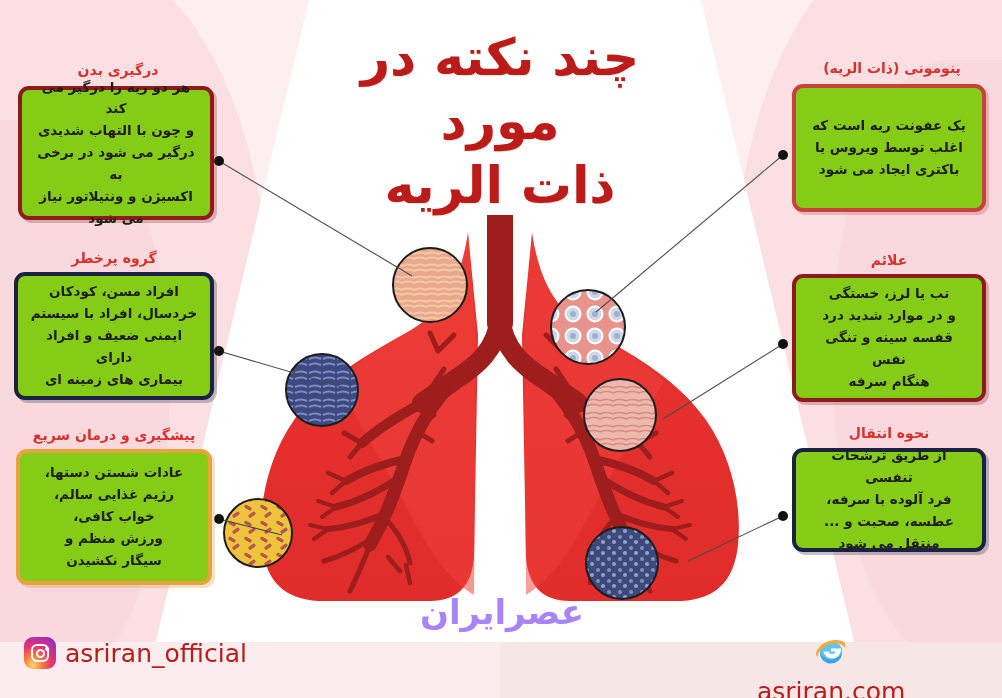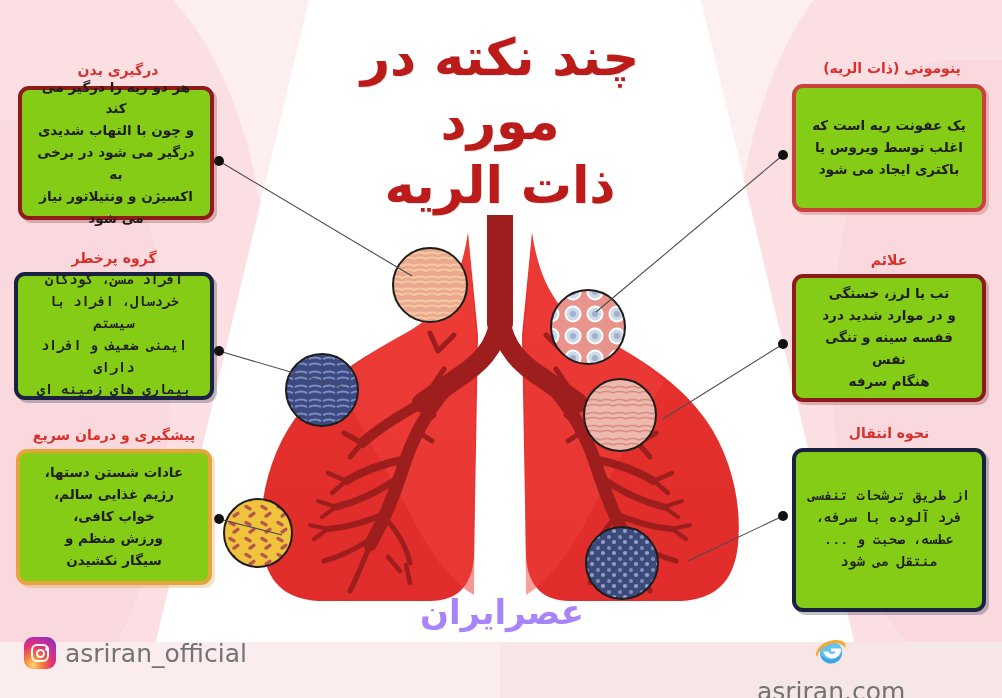--- a/index.html
+++ b/index.html
@@ -63,33 +63,33 @@
   .box .body{
     font-size:13.5px;line-height:1.62;font-weight:bold;color:#201d1d;
     text-align:center;width:100%;white-space:pre-line;
   }
   .box-h{
     position:absolute;
     color:#d9302c;font-weight:bold;font-size:14px;
     text-align:center;white-space:nowrap;
   }
   .b-maroon{border-color:#8e1b17;box-shadow:3px 3px 0 rgba(120,20,20,.25);}
-  .b-navy{border-color:#1b2140;box-shadow:3px 3px 0 rgba(30,35,70,.28);font-family:Liberation Mono, monospace;}
+  .b-navy{border-color:#1b2140;box-shadow:3px 3px 0 rgba(30,35,70,.28);}
   .b-gold{border-color:#e8a43c;box-shadow:3px 3px 0 rgba(210,150,50,.28);}
   .b-red{border-color:#c9413c;box-shadow:3px 3px 0 rgba(180,60,55,.25);}
 
   
   #connectors{position:absolute;left:0;top:0;width:1002px;height:698px;pointer-events:none;}
 
   
   #lungs{position:absolute;left:210px;top:215px;width:580px;height:400px;}
 
   
   .f-item{position:absolute;display:flex;align-items:center;gap:9px;direction:ltr;}
-  .f-text{font-size:25px;color:#737373;font-family:"DejaVu Sans","Liberation Sans",sans-serif;}
+  .f-text{font-size:25px;color:#b91c1c;font-family:"DejaVu Sans","Liberation Sans",sans-serif;}
   .ig{
     width:32px;height:32px;border-radius:9px;
     background:radial-gradient(circle at 28% 88%, #fdd86f 0%, #f67c3c 26%, #e8326f 52%, #b02fa8 76%, #6a33c4 100%);
     position:relative;
   }
   .ig::before{content:"";position:absolute;left:7px;top:7px;width:18px;height:18px;border:2.6px solid #fff;border-radius:6px;box-sizing:border-box;}
   .ig::after{content:"";position:absolute;left:20.5px;top:9.5px;width:4px;height:4px;background:#fff;border-radius:50%;}
   .ig .dot-in{position:absolute;left:11.5px;top:11.5px;width:9px;height:9px;border:2.4px solid #fff;border-radius:50%;box-sizing:border-box;}
   .tg{width:32px;height:32px;border-radius:50%;background:linear-gradient(180deg,#3aa9e0,#1782c4);position:relative;}
   .ie{width:34px;height:32px;position:relative;}
@@ -284,21 +284,21 @@
 
   <div class="box-h" style="left:792px;top:252px;width:194px;">علائم</div>
   <div class="box b-maroon" style="left:792px;top:274px;width:194px;height:128px;">
     <div class="body">تب یا لرز، خستگی
 و در موارد شدید درد
 قفسه سینه و تنگی نفس
 هنگام سرفه</div>
   </div>
 
   <div class="box-h" style="left:792px;top:425px;width:194px;">نحوه انتقال</div>
-  <div class="box b-navy" style="left:792px;top:448px;width:194px;height:164px;">
+  <div class="box b-navy" style="left:792px;top:448px;width:194px;height:104px;">
     <div class="body">از طریق ترشحات تنفسی
 فرد آلوده با سرفه،
 عطسه، صحبت و ...
 منتقل می شود</div>
   </div>
 
   <div class="watermark">عصرایران</div>
 
   <div class="footer-band"></div>
   <div class="footer-band left"></div>

